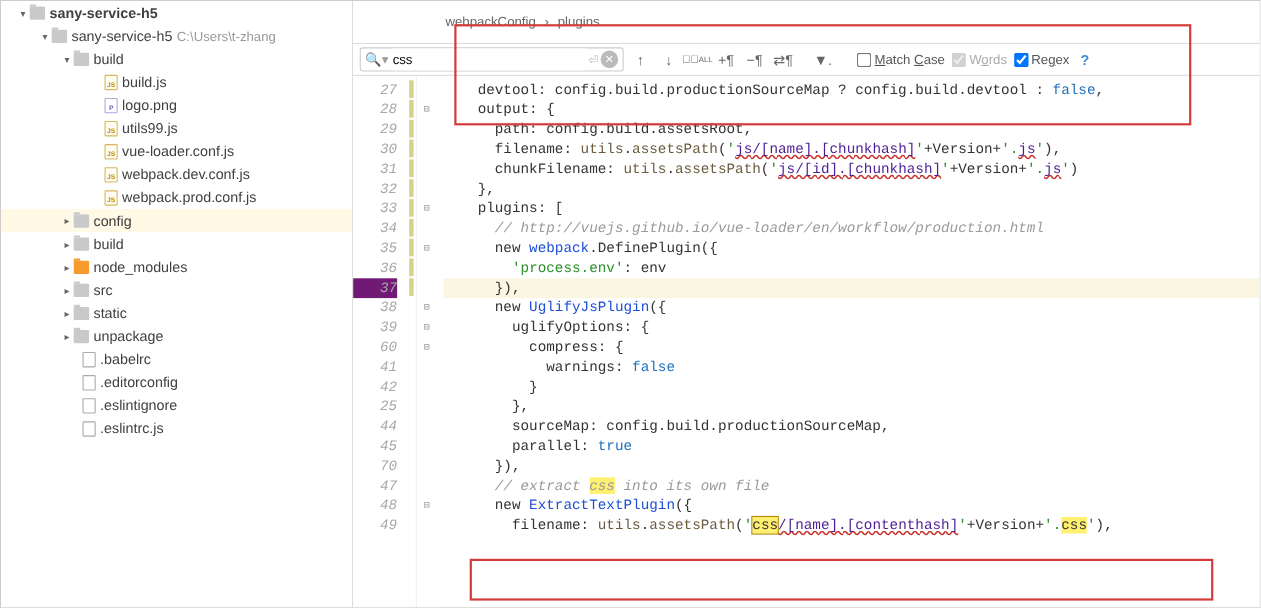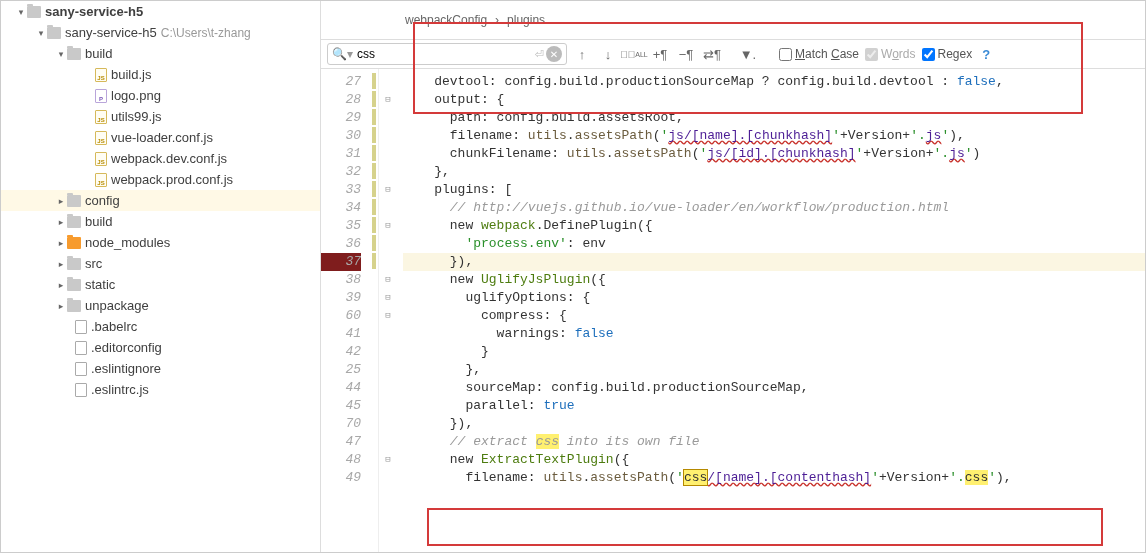--- a/index.html
+++ b/index.html
@@ -35,32 +35,32 @@
 .tbtn { width: 22px; height: 22px; display: flex; align-items: center; justify-content: center; color: #666; cursor: pointer; font-size: 13px; }
 .chk { display:flex; align-items:flex-end; gap:3px; font-size:12px; color:#555; margin-left:2px; }
 .chk input { width:13px; height:13px; }
 .chk .u { text-decoration: underline; }
 .chk.dis { color:#aaa; }
 .help-q { color:#3b8bd6; margin-left:6px; font-weight:bold; cursor:pointer; }
 
 .editor { flex:1; display:flex; overflow:hidden; font-family: Consolas, "Courier New", monospace; font-size:13px; line-height:18px; position:relative; }
 .gutter { width:48px; text-align:right; color:#a8a8a8; padding:4px 8px 4px 0; background:#fff; user-select:none; }
 .gutter .ln { height:18px;font-style:italic; }
-.gutter .ln.mod { background:#7f1d1d; }
+.gutter .ln.mod { background:#701a75; }
 .fold { width:18px; background:#fff; padding-top:4px; }
 .fold .fr { height:18px; display:flex; align-items:center; justify-content:center; font-size:9px; color:#999; }
 .marks { width:10px; background:#fff; border-right:1px solid #eee; padding-top:4px; }
 .marks .mr { height:18px; }
 .marks .mr.y::before { content:""; display:block; width:4px; height:16px; background:#d6d28c; margin-left:3px; }
 .code { flex:1; padding:4px 0 4px 6px; white-space:pre; position:relative; }
 .code .cl { height:18px; position:relative; }
 .code .cl.mod { background:#fbf6e2; }
 .box-a { position:absolute; left:413px; top:22px; width:670px; height:92px; border:2px solid #d43a3a; pointer-events:none; }
 .box-b { position:absolute; left:427px; top:508px; width:676px; height:38px; border:2px solid #d43a3a; pointer-events:none; }
-.c-class { color:#4d7c0f;text-align:right; }
+.c-class { color:#1d4ed8;text-align:right; }
 .c-method { color:#6b5c3e; }
 .c-str { color:#2a8f2a; }
 .c-str2 { color:#4c1d95; } 
 .c-num { color:#1e6fbc; }
 .c-cmt { color:#9a9a9a; font-style: italic; }
 .hl { background:#fff070; }
 .boxhl { background:#fff070; outline:1px solid #b58900; }
 .wav { text-decoration: underline wavy #c8312b; text-decoration-skip-ink: none; }
 </style>
 </head>

